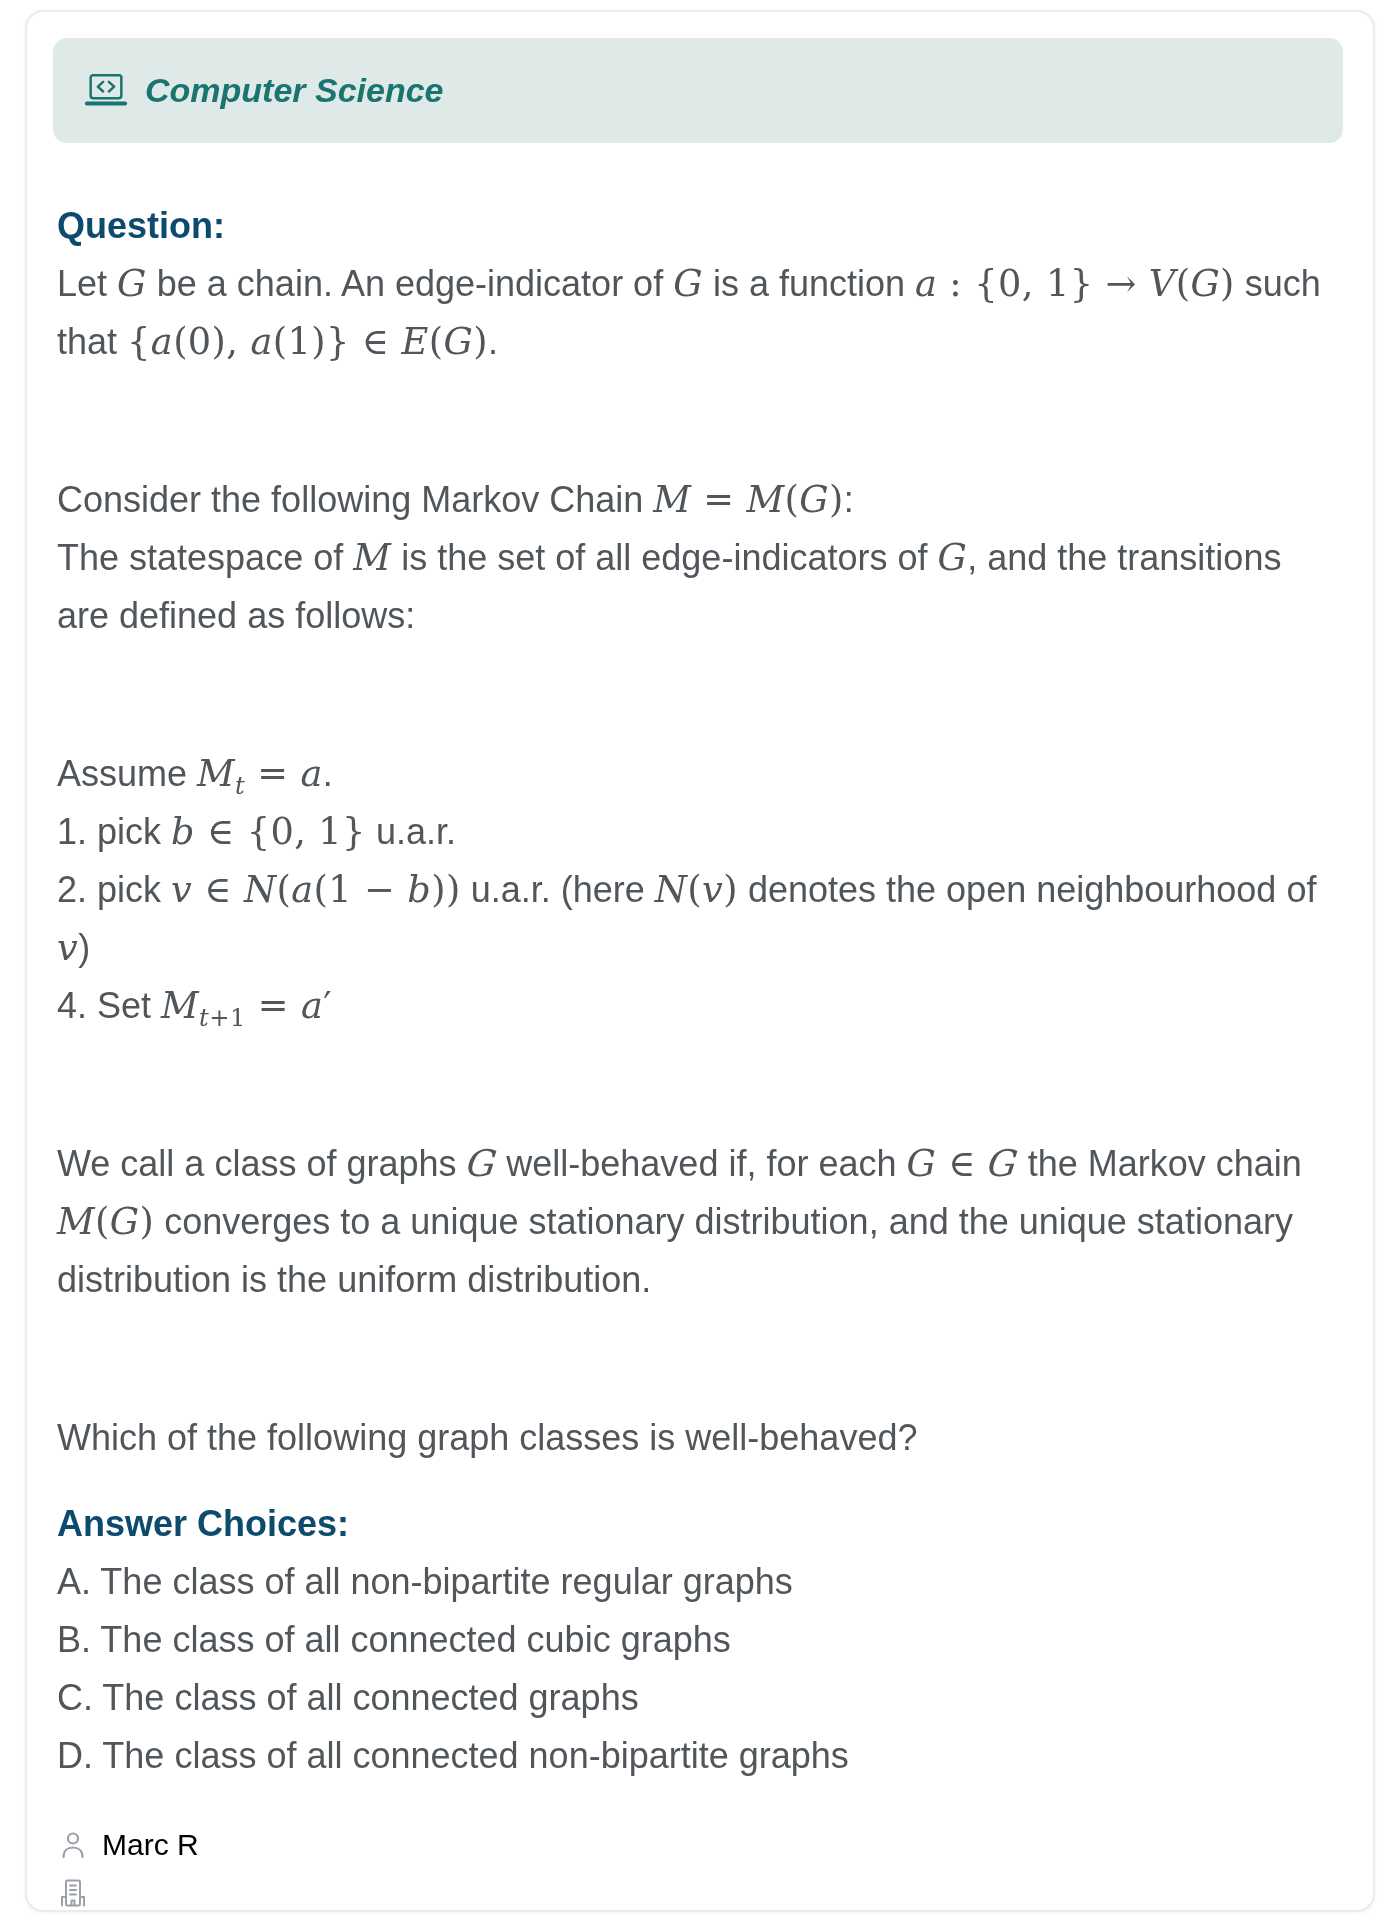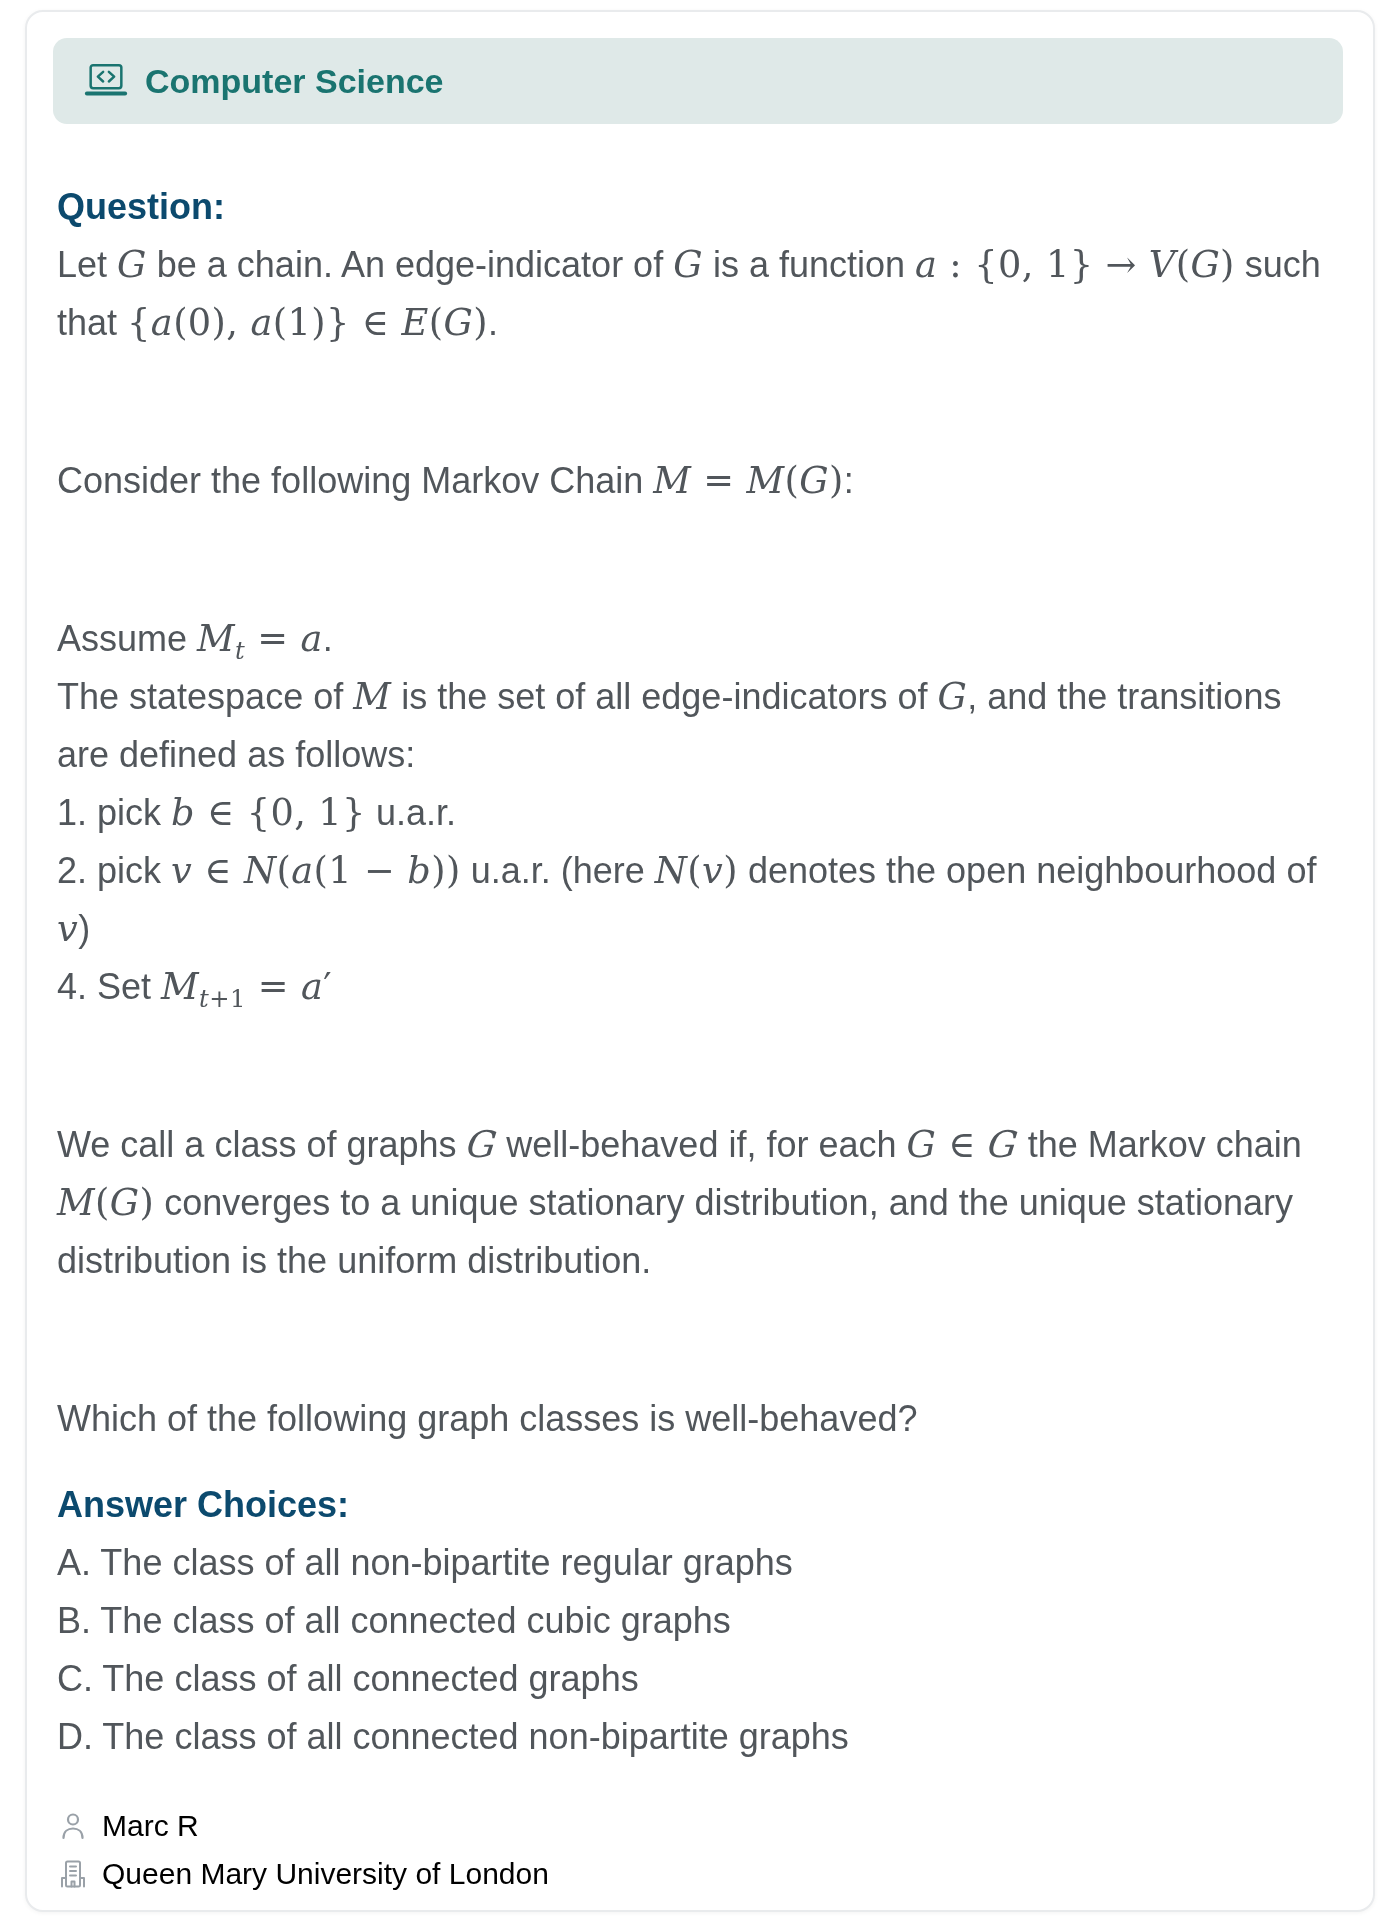--- a/index.html
+++ b/index.html
@@ -13,24 +13,24 @@
     width:1350px; height:1902px;
     background:#ffffff;
     border:2px solid #e9ebed;
     border-radius:18px;
     box-shadow:0 1px 4px rgba(0,0,0,.05);
     padding:26px 30px 30px 30px;
     box-sizing:border-box;
   }
   .badge {
     display:flex; align-items:center; gap:16px;
-    height:86px; border-radius:14px;
+    height:105px; border-radius:14px;
     background:#dfe9e8; color:#1a7470;
     font-size:34px; font-weight:bold;
-    padding:0 30px; margin:0 0 54px -4px;
+    padding:0 30px; margin:0 0 54px -4px;font-style:italic;
   }
   .badge svg { flex:0 0 auto; }
   .qbody { font-size:36px; line-height:58px; color:#51565b; }
   .block { }
   .block.heading { font-weight:bold; color:#0c4a6e; }
   .gap-para { margin-top:100px; }
   .gap-section { margin-top:28px; }
   .math { font-family:"DejaVu Serif", serif; font-size:1.02em; letter-spacing:0.4px; }
   .math i { font-style:italic; }
   .math sub { font-size:0.66em; line-height:0; }
@@ -52,22 +52,22 @@
       <polyline points="27,10.5 32.5,15.5 27,20.5"></polyline>
       <path d="M4 33 h40" stroke-width="4"></path>
     </svg>
     <span>Computer Science</span>
   </div>
 
   <div class="qbody">
       <div class="block heading"><span>Question:</span></div>
       <div class="block "><span>Let </span><span class="math"><i>G</i></span><span> be a chain. An edge-indicator of </span><span class="math"><i>G</i></span><span> is a function </span><span class="math"><i>a</i> : {0, 1} → <i>V</i>(<i>G</i>)</span><span> such that </span><span class="math">{<i>a</i>(0), <i>a</i>(1)} ∈ <i>E</i>(<i>G</i>)</span><span>.</span></div>
       <div class="block  gap-para"><span>Consider the following Markov Chain </span><span class="math"><i>M</i> = <i>M</i>(<i>G</i>)</span><span>:</span></div>
+      <div class="block "><span>The statespace of </span><span class="math"><i>M</i></span><span> is the set of all edge-indicators of </span><span class="math"><i>G</i></span><span>, and the transitions are defined as follows:</span></div>
       <div class="block  gap-para"><span>Assume </span><span class="math"><i>M</i><sub><i>t</i></sub> = <i>a</i></span><span>.</span></div>
-      <div class="block "><span>The statespace of </span><span class="math"><i>M</i></span><span> is the set of all edge-indicators of </span><span class="math"><i>G</i></span><span>, and the transitions are defined as follows:</span></div>
       <div class="block "><span>1. pick </span><span class="math"><i>b</i> ∈ {0, 1}</span><span> u.a.r.</span></div>
       <div class="block "><span>2. pick </span><span class="math"><i>v</i> ∈ <i>N</i>(<i>a</i>(1 − <i>b</i>))</span><span> u.a.r. (here </span><span class="math"><i>N</i>(<i>v</i>)</span><span> denotes the open neighbourhood of </span><span class="math"><i>v</i></span><span>)</span></div>
       <div class="block "><span>4. Set </span><span class="math"><i>M</i><sub><i>t</i>+1</sub> = <i>a</i>′</span></div>
       <div class="block  gap-para"><span>We call a class of graphs </span><span class="math"><span class="cal">G</span></span><span> well-behaved if, for each </span><span class="math"><i>G</i> ∈ <span class="cal">G</span></span><span> the Markov chain </span><span class="math"><i>M</i>(<i>G</i>)</span><span> converges to a unique stationary distribution, and the unique stationary distribution is the uniform distribution.</span></div>
       <div class="block  gap-para"><span>Which of the following graph classes is well-behaved?</span></div>
     </div>
 
   <div class="answers">
     <div class="block heading gap-section">Answer Choices:</div>
     <div>
@@ -86,17 +86,16 @@
       </svg>
       <span>Marc R</span>
     </div>
     <div class="frow">
       <svg width="32" height="32" viewBox="0 0 32 32" fill="none" stroke-width="2" stroke-linecap="round" stroke-linejoin="round">
         <rect x="9" y="3.5" width="14" height="25" rx="1.5"></rect>
         <path d="M13 8.5 h6 M13 13 h6 M13 17.5 h6"></path>
         <path d="M9 20 h-4 v8.5 M23 20 h4 v8.5"></path>
         <path d="M14.5 28.5 v-5 h3 v5"></path>
       </svg>
-      <span>Queen Mary University of London</span>
     </div>
   </div>
 
 </div>
 
 </body></html>

